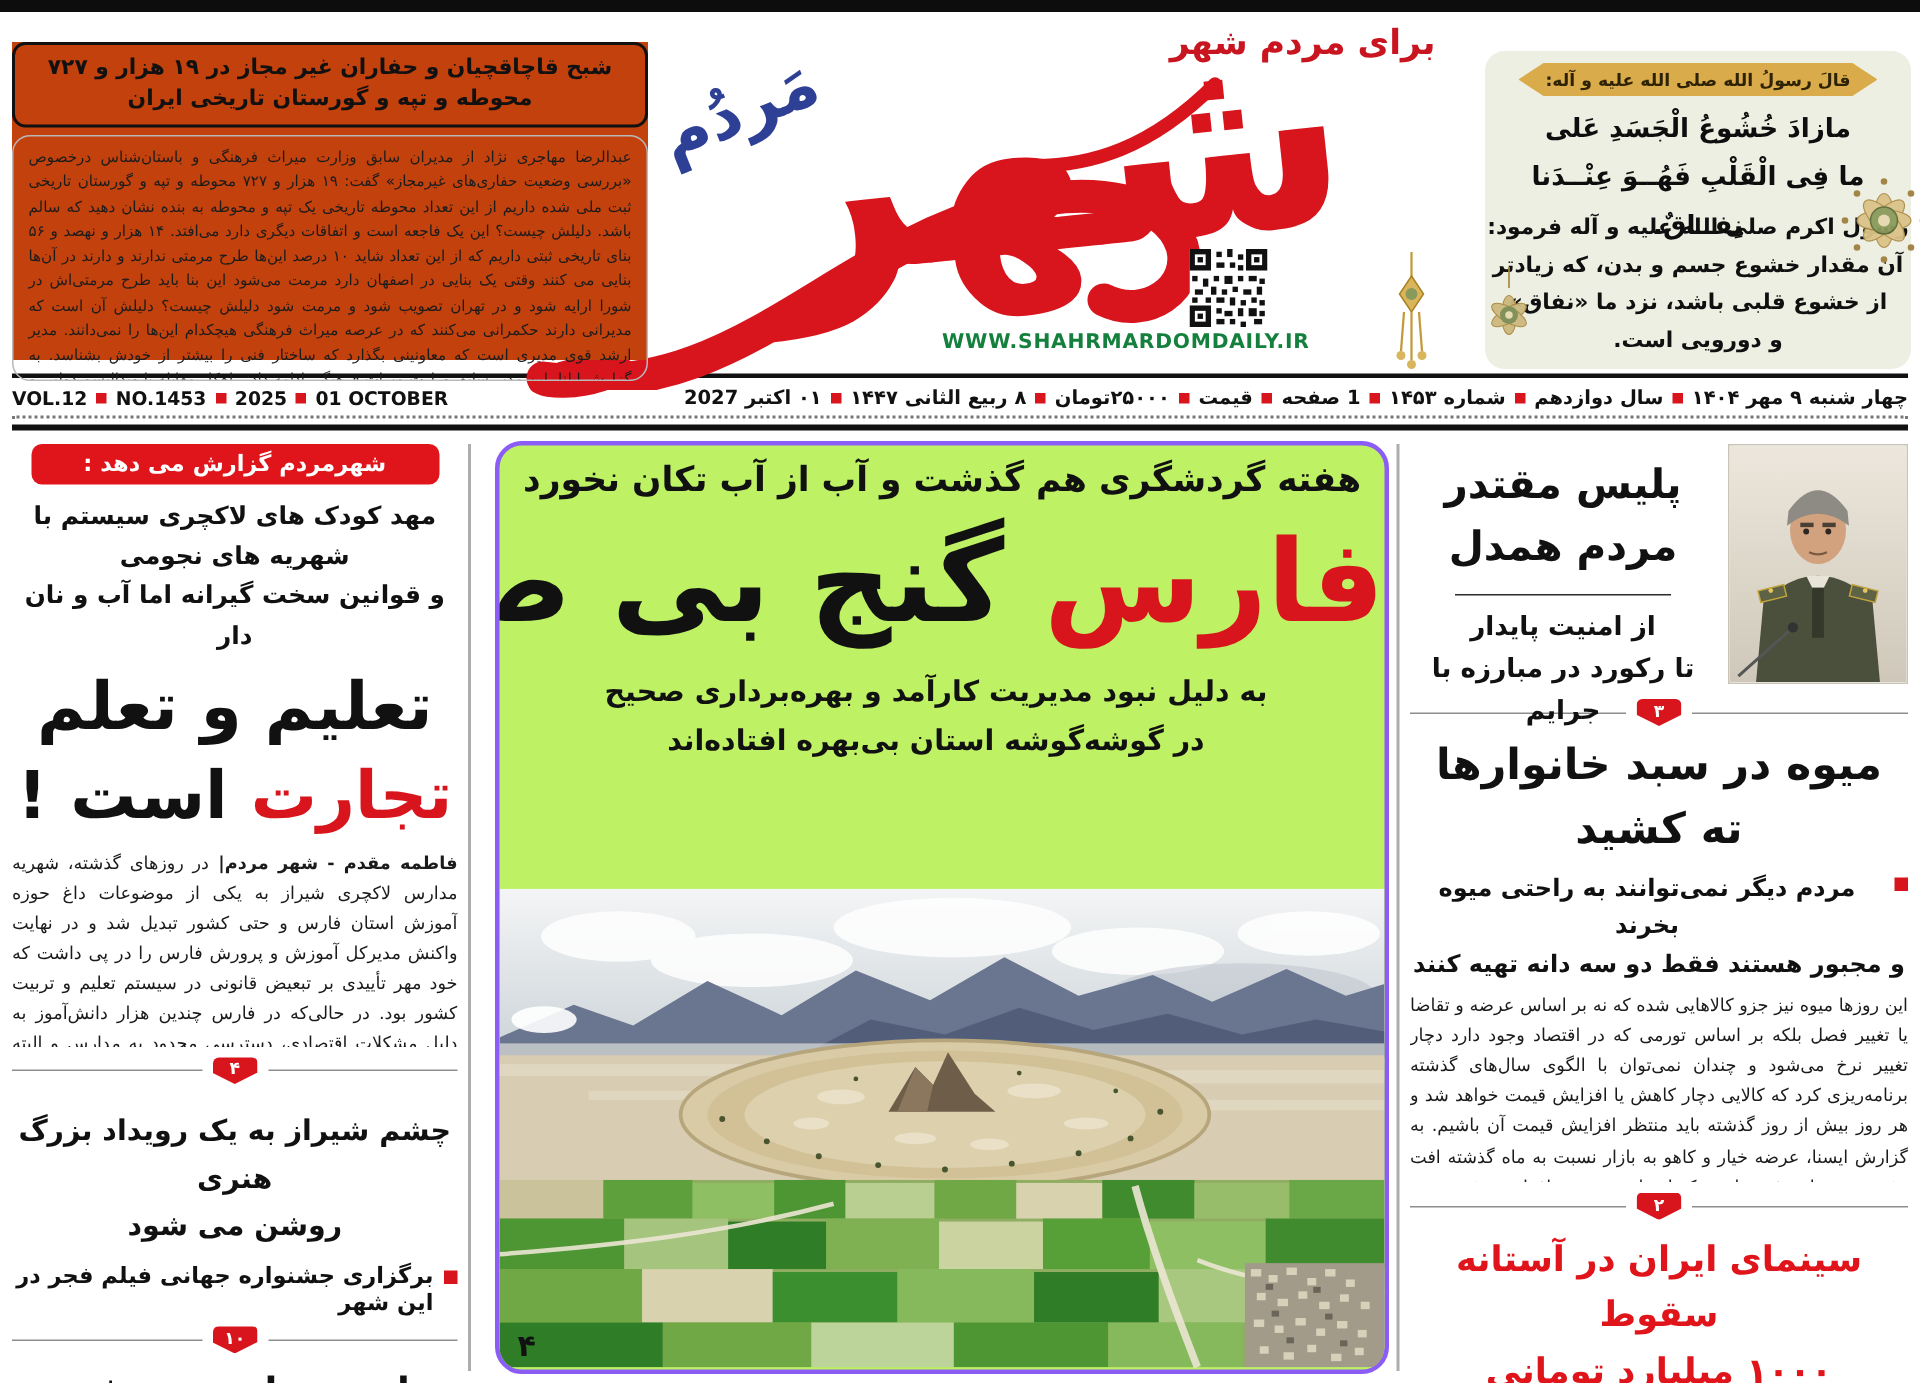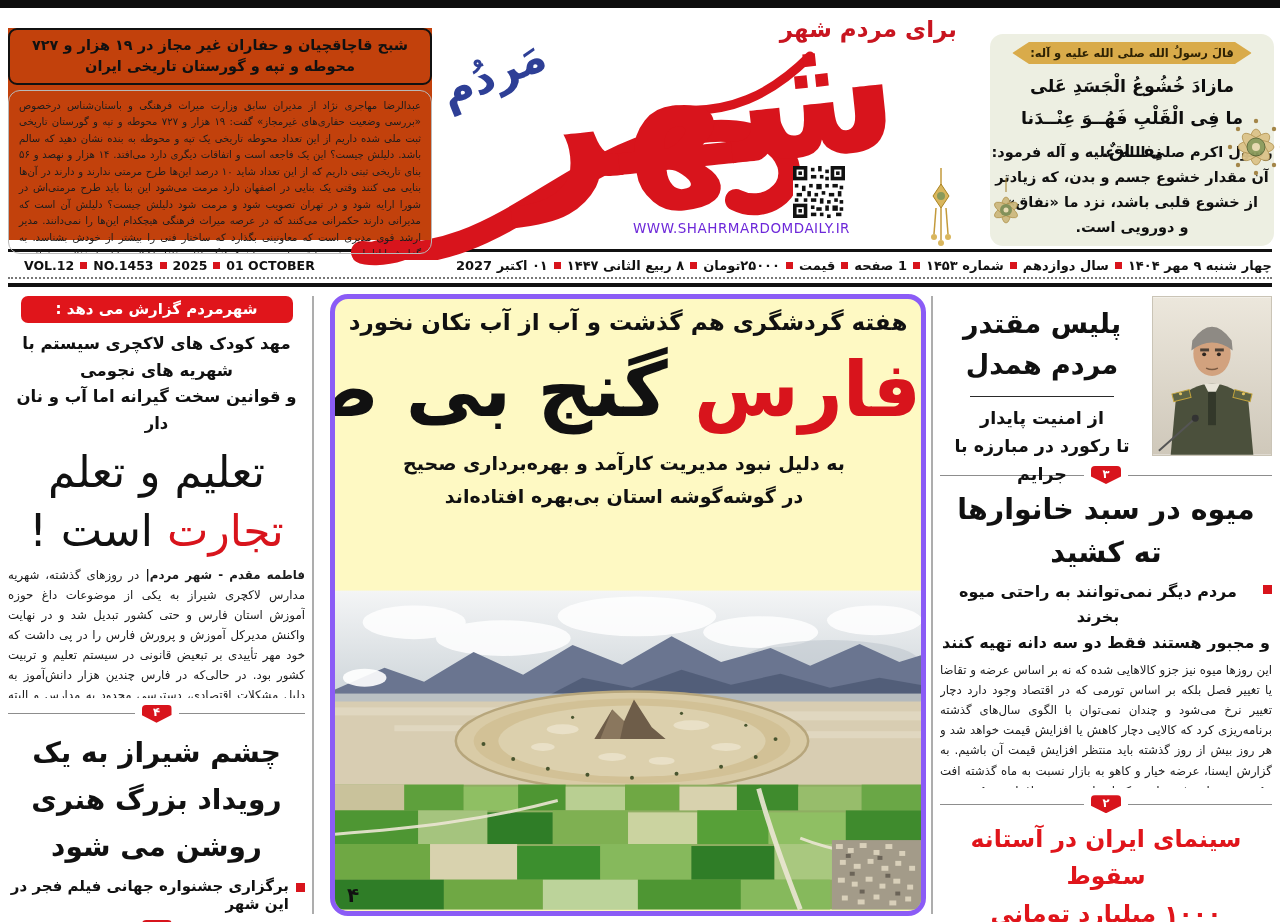--- a/index.html
+++ b/index.html
@@ -24,77 +24,77 @@
   .mast-swash { left:340px; top:30px; width:620px; height:230px; z-index:2; pointer-events:none; }
   .tail-blob  { left:352px; top:238px; width:72px; height:26px; background:#d8141c; border-radius:50%;
                 transform:rotate(-10deg); z-index:2; }
   .logo-main { left:468px; top:8px; width:470px; text-align:center; font-size:172px; line-height:1.15;
                font-weight:bold; color:#d8141c; transform:rotate(-6deg); z-index:2; letter-spacing:-6px; }
   .logo-word { left:438px; top:48px; font-size:44px; font-weight:bold; color:#2e3f96;
                transform:rotate(-22deg); z-index:3; }
   .tagline { left:747px; top:16px; width:210px; text-align:right; font-size:23px; font-weight:bold;
              color:#c81520; z-index:3; }
   .qr { left:793px; top:166px; width:52px; height:52px; z-index:3; }
-  .website { left:628px; top:220px; width:222px; text-align:right; font-size:13.5px; color:#6d28d9;
-             letter-spacing:.5px; z-index:3; font-weight:normal; }
+  .website { left:628px; top:220px; width:222px; text-align:right; font-size:13.5px; color:#15803d;
+             letter-spacing:.5px; z-index:3; font-weight:bold; }
   .tassel { left:928px; top:168px; width:26px; height:80px; z-index:3; }
 
   
   .hadith { left:990px; top:34px; width:284px; height:212px; background:#edefe2; border-radius:13px; z-index:3; }
   .hadith-badge { position:absolute; left:50%; top:8px; transform:translateX(-50%);
                   background:#d9ab4a; color:#2e2204; font-size:11.5px; font-weight:bold;
                   padding:4px 18px; white-space:nowrap;
                   clip-path:polygon(7% 0,93% 0,100% 50%,93% 100%,7% 100%,0 50%); }
   .hadith-ar { position:absolute; left:0; right:0; top:36px; text-align:center; font-size:17.5px;
                font-weight:bold; line-height:1.85; color:#0e0e0e; }
   .hadith-fa { position:absolute; left:0; right:0; top:106px; text-align:center; font-size:14.5px;
                font-weight:bold; line-height:1.72; color:#101010; }
   .orn-r { position:absolute; right:-8px; top:58px; width:84px; height:110px; opacity:.95; }
   .orn-l { position:absolute; left:-4px; bottom:4px; width:44px; height:66px; opacity:.95; }
 
   
   .rule-top { left:8px; top:249px; width:1264px; height:2.5px; background:#111; }
   .dl-row { top:255px; height:20px; display:flex; align-items:center; font-weight:bold; font-size:12.5px; }
-  .dl-latin { left:24px; }
+  .dl-latin { left:8px; }
   .dl-fa { right:8px; font-size:13px; }
   .sq { width:7px; height:7px; background:#d8141c; display:inline-block; margin:0 6px; flex:none; }
   .rule-dot { left:8px; top:277px; width:1264px; border-top:2px dotted #777; }
   .rule-thick { left:8px; top:283px; width:1264px; height:3.5px; background:#111; }
 
   
   .vdiv { top:296px; width:1.5px; height:618px; background:#adadad; }
 
   .lcol { left:8px; top:296px; width:297px; }
   .rcol { left:940px; top:296px; width:332px; }
 
   .pill { width:272px; margin:0 auto; background:#e0151b; color:#fff; border-radius:7px;
           text-align:center; font-size:15px; font-weight:bold; padding:4px 0 5px; }
   .lsub { margin-top:8px; text-align:center; font-weight:bold; font-size:16.5px; line-height:1.62; }
-  .edu-hl { margin-top:4px; text-align:center; font-weight:normal; font-size:44px; line-height:1.35;
+  .edu-hl { margin-top:4px; text-align:center; font-weight:bold; font-size:44px; line-height:1.35;
             letter-spacing:-1px; }
   .red { color:#d8141c; }
   .body-txt { margin-top:4px; font-size:11.8px; line-height:1.7; text-align:justify; color:#1b1b1b;
               overflow:hidden; }
   .byline { font-weight:bold; }
   .lcol .body-txt { height:133px; }
 
   .divider { display:flex; align-items:center; margin-top:7px; }
   .divider .dl { flex:1; border-top:1.5px solid #8d8d8d; }
   .pnum { width:30px; height:18px; margin:0 7px; background:#d8141c; color:#fff; font-size:11.5px;
           font-weight:bold; display:flex; align-items:center; justify-content:center;
           border-radius:4px; clip-path:polygon(0 0,100% 0,100% 58%,50% 100%,0 58%); padding-bottom:3px; }
 
   .mid-title { text-align:center; font-weight:bold; line-height:1.62; }
   .bullet-row { display:flex; align-items:flex-start; justify-content:flex-end; direction:rtl;
                 font-weight:bold; }
   .bsq { width:9px; height:9px; background:#d8141c; flex:none; margin-left:7px; margin-top:6px; }
 
   
-  .lead-box { left:330px; top:294px; width:596px; height:622px; border:5px solid #8b5cf6;
-              border-radius:18px; background:#fef9c3; overflow:hidden; z-index:1; }
+  .lead-box { left:330px; top:294px; width:596px; height:622px; border:3px solid #8b5cf6;
+              border-radius:18px; background:#bef264; overflow:hidden; z-index:1; }
   .kicker { margin-top:10px; text-align:center; font-size:23px; font-weight:bold; }
   .lead-hl { text-align:center; font-size:76px; font-weight:bold; line-height:1.45; letter-spacing:-3px;
              white-space:nowrap; }
   .deck { margin-top:2px; text-align:center; font-size:19px; font-weight:bold; line-height:1.72;
           padding-right:8px; }
   .lead-photo { position:absolute; left:0; bottom:0; width:590px; height:322px; }
   .photo-num { position:absolute; left:12px; bottom:4px; font-size:20px; font-weight:bold; color:#111;
                z-index:2; }
 
   
@@ -102,21 +102,21 @@
   .police-photo { position:absolute; left:212px; top:0; width:120px; height:160px; border:1px solid #cac4b6; }
   .police-title { position:absolute; left:0; top:8px; width:204px; text-align:center; font-size:27px;
                   font-weight:bold; line-height:1.5; }
   .police-rule { position:absolute; left:30px; top:100px; width:144px; border-top:1.5px solid #2a2a2a; }
   .police-sub { position:absolute; left:0; top:108px; width:204px; text-align:center; font-size:17.5px;
                 font-weight:bold; line-height:1.6; }
   .fruit-title { margin-top:5px; font-size:28.5px; line-height:1.5; letter-spacing:-.5px; }
   .fruit-bullet { margin-top:4px; font-size:16px; line-height:1.6; text-align:center; font-weight:bold; }
   .rcol .body-txt { height:128px; margin-top:5px; }
   .cinema-title { margin-top:8px; font-size:23.5px; line-height:1.58; color:#e0151b; letter-spacing:-.5px; }
-  .event-title { margin-top:6px; font-size:28px; line-height:1.68; }
+  .event-title { margin-top:16px; font-size:19px; line-height:1.68; }
   .event-bullet { margin-top:7px; font-size:15px; }
   .lic-title { margin-top:7px; font-size:25px; line-height:1.48; letter-spacing:-.5px; }
 </style>
 </head>
 <body>
 
 <div class="page">
 
   <div class="abs topbar"></div>
 

